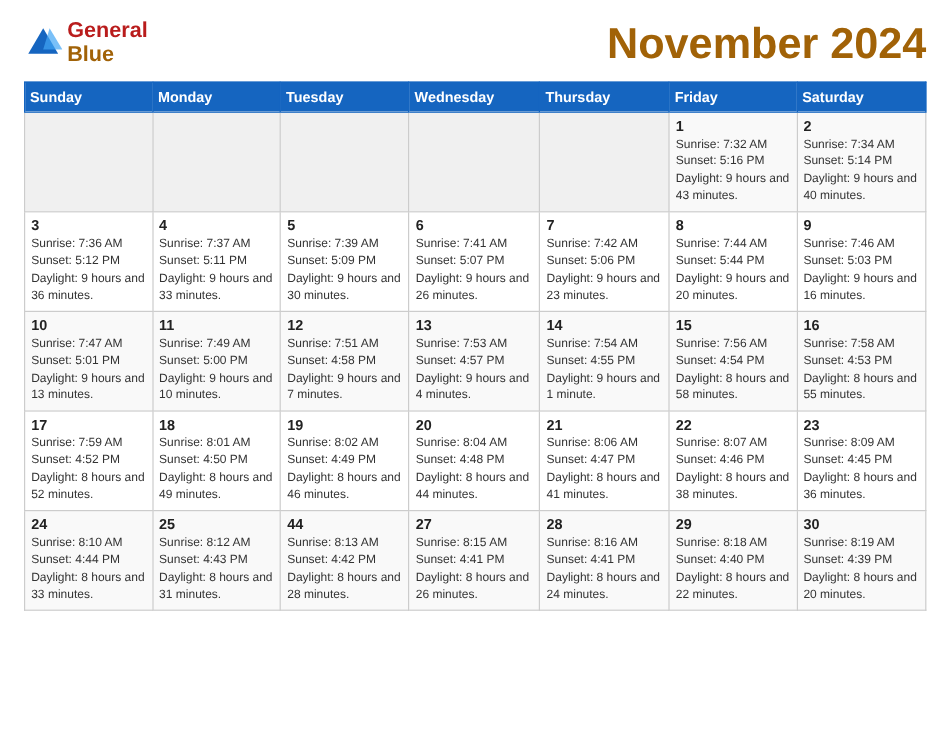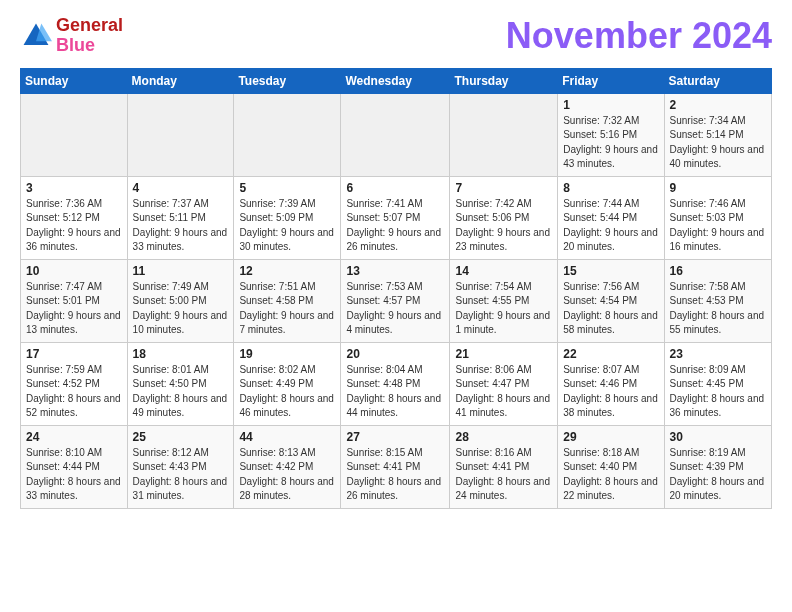--- a/index.html
+++ b/index.html
@@ -38,21 +38,21 @@
     .logo-icon {
       width: 32px;
       height: 32px;
     }
     .title-area {
       text-align: right;
     }
     .month-title {
       font-size: 36px;
       font-weight: bold;
-      color: #8b5cf6;
+      color: #a16207;
       line-height: 1.1;
     }
     .subtitle {
       font-size: 14px;
       color: #555;
       margin-top: 2px;
     }
     .calendar {
       width: 100%;
       border-collapse: collapse;
@@ -101,21 +101,21 @@
 
 <div class="page">
   <div class="header-area">
     <div class="logo">
       <svg class="logo-icon" viewBox="0 0 36 36">
         <polygon points="18,4 32,28 4,28" fill="#1565c0"></polygon>
         <polygon points="24,4 36,24 18,24" fill="#42a5f5" opacity="0.7"></polygon>
       </svg>
       <div class="logo-text">
         <div><span>General</span></div>
-        <div><span style="color:#ec4899">Blue</span></div>
+        <div><span style="color:#a16207">Blue</span></div>
       </div>
     </div>
     <div class="title-area">
       <div class="month-title">November 2024</div>
     </div>
   </div>
 
   <table class="calendar">
     <thead>
       <tr>

